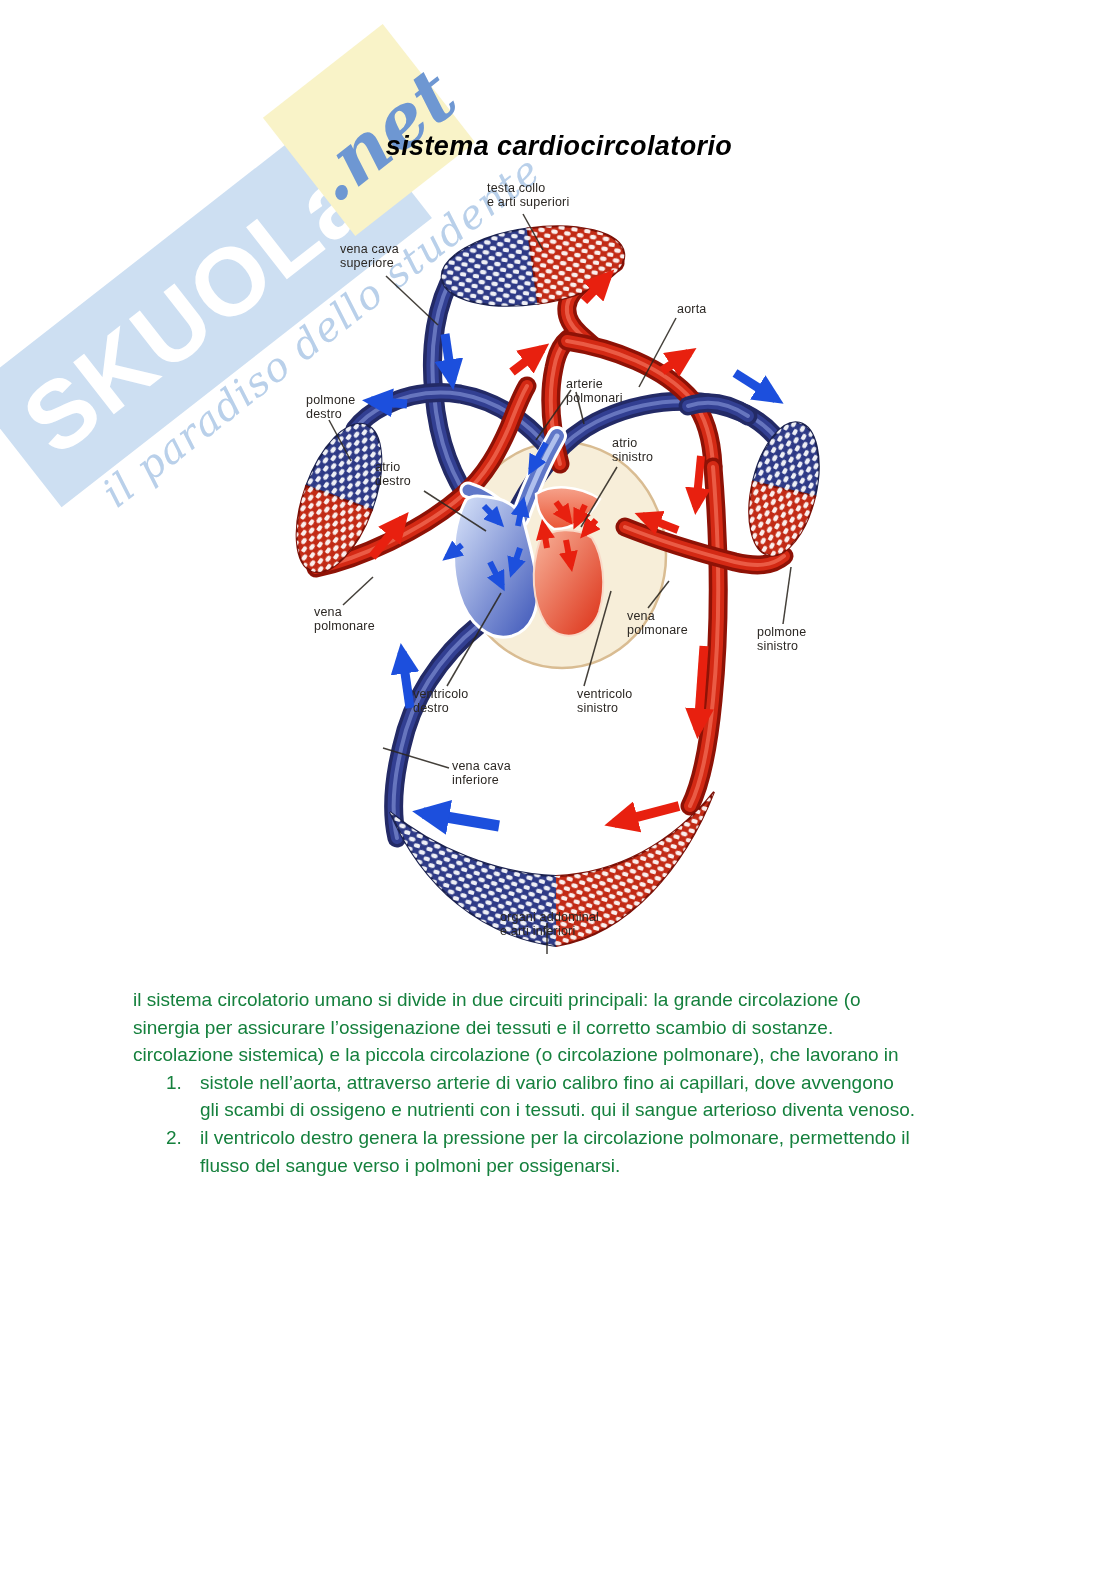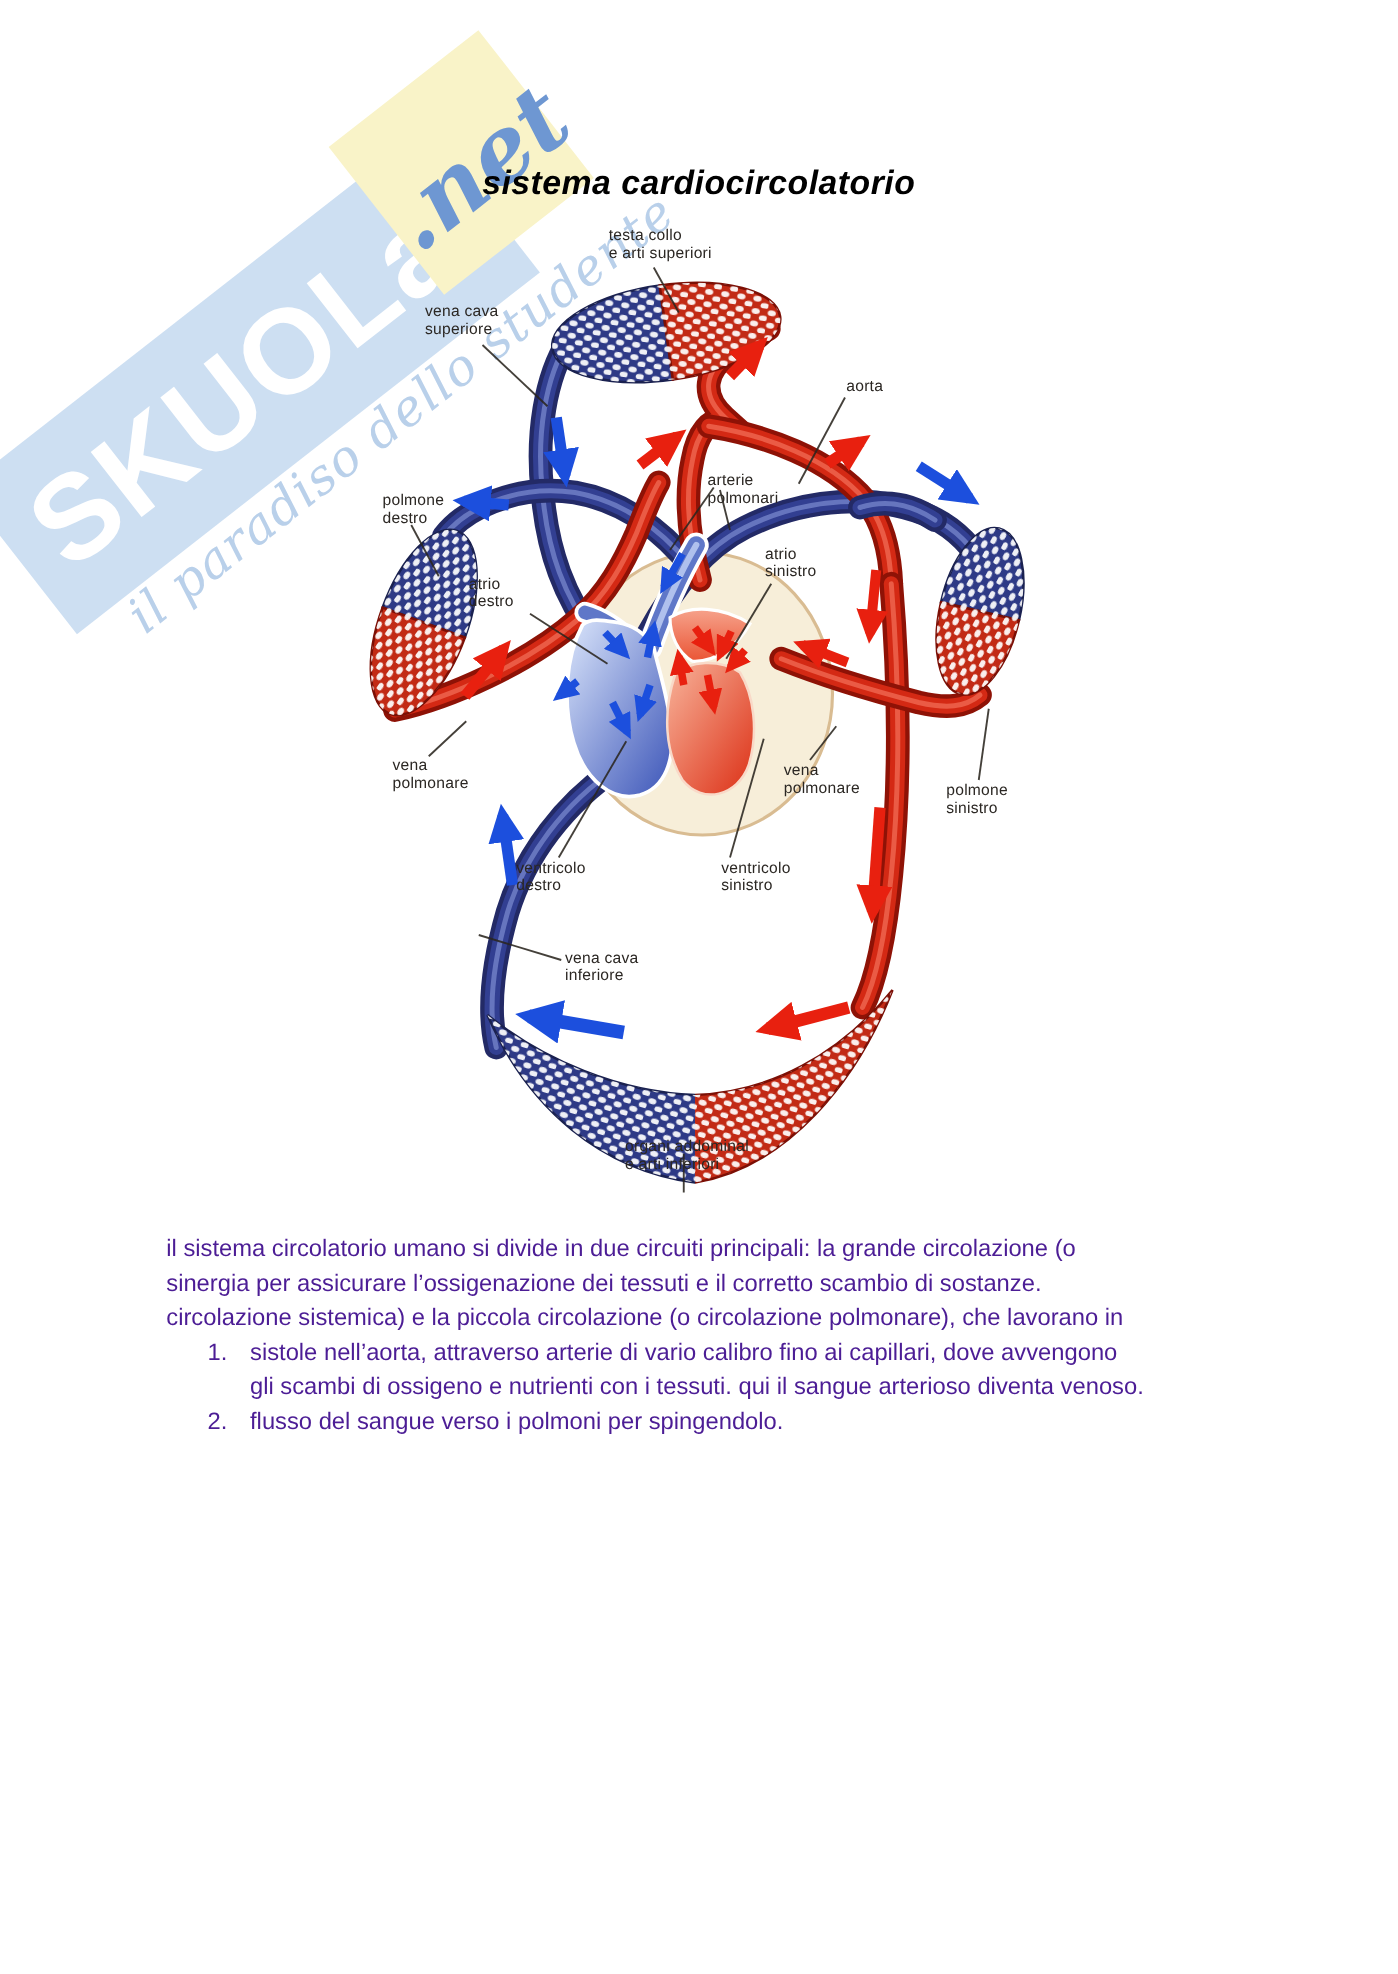--- a/index.html
+++ b/index.html
@@ -38,21 +38,21 @@
   .ab{stroke:#1c4fdd;fill:none;stroke-width:9;stroke-linecap:butt;}
   .ar{stroke:#e8200f;fill:none;stroke-width:9;stroke-linecap:butt;}
   .hab{stroke:#1c4fdd;fill:none;stroke-width:6;}
   .har{stroke:#e8200f;fill:none;stroke-width:6;}
   .ptr{stroke:#2a251f;stroke-width:1.5;fill:none;opacity:.88;}
   
   .dlabel{position:absolute;z-index:3;font-size:12.5px;line-height:13.5px;
     color:#2b2723;letter-spacing:.2px;white-space:nowrap;}
   
   .textblock{position:absolute;left:133px;top:986px;width:852px;z-index:4;
-    font-size:19px;line-height:27.6px;color:#4c1d95;}
+    font-size:19px;line-height:27.6px;color:#15803d;}
   .li-row{display:flex;margin-left:33px;}
   .li-num{width:34px;flex:none;}
   .li-lines{flex:1;}
 </style>
 </head>
 <body style="--vein: #323f92; --veinDark: #232a66; --veinLight: #8292d6; --artery: #d42914; --arteryDark: #8e1206; --arteryLight: #f4705a; --capBlue: #2e3a86; --capRed: #c22a15; --wmBlue: #cddff2; --wmYellow: #f9f3c8; --wmText: #b9d0ea; --wmNet: #6e97d2;">
 
 <div class="wm-band">
   <span>SKUOLa</span>
 </div>
@@ -294,17 +294,18 @@
       <div class="li-row">
         <div class="li-num">1.</div>
         <div class="li-lines">
           <div>sistole nell’aorta, attraverso arterie di vario calibro fino ai capillari, dove avvengono</div>
           <div>gli scambi di ossigeno e nutrienti con i tessuti. qui il sangue arterioso diventa venoso.</div>
         </div>
       </div>
       <div class="li-row">
         <div class="li-num">2.</div>
         <div class="li-lines">
-          <div>flusso del sangue verso i polmoni per spingendolo.</div>
+          <div>il ventricolo destro genera la pressione per la circolazione polmonare, permettendo il</div>
+          <div>flusso del sangue verso i polmoni per ossigenarsi.</div>
         </div>
       </div>
     </div>
 </div>
 
 </body></html>

